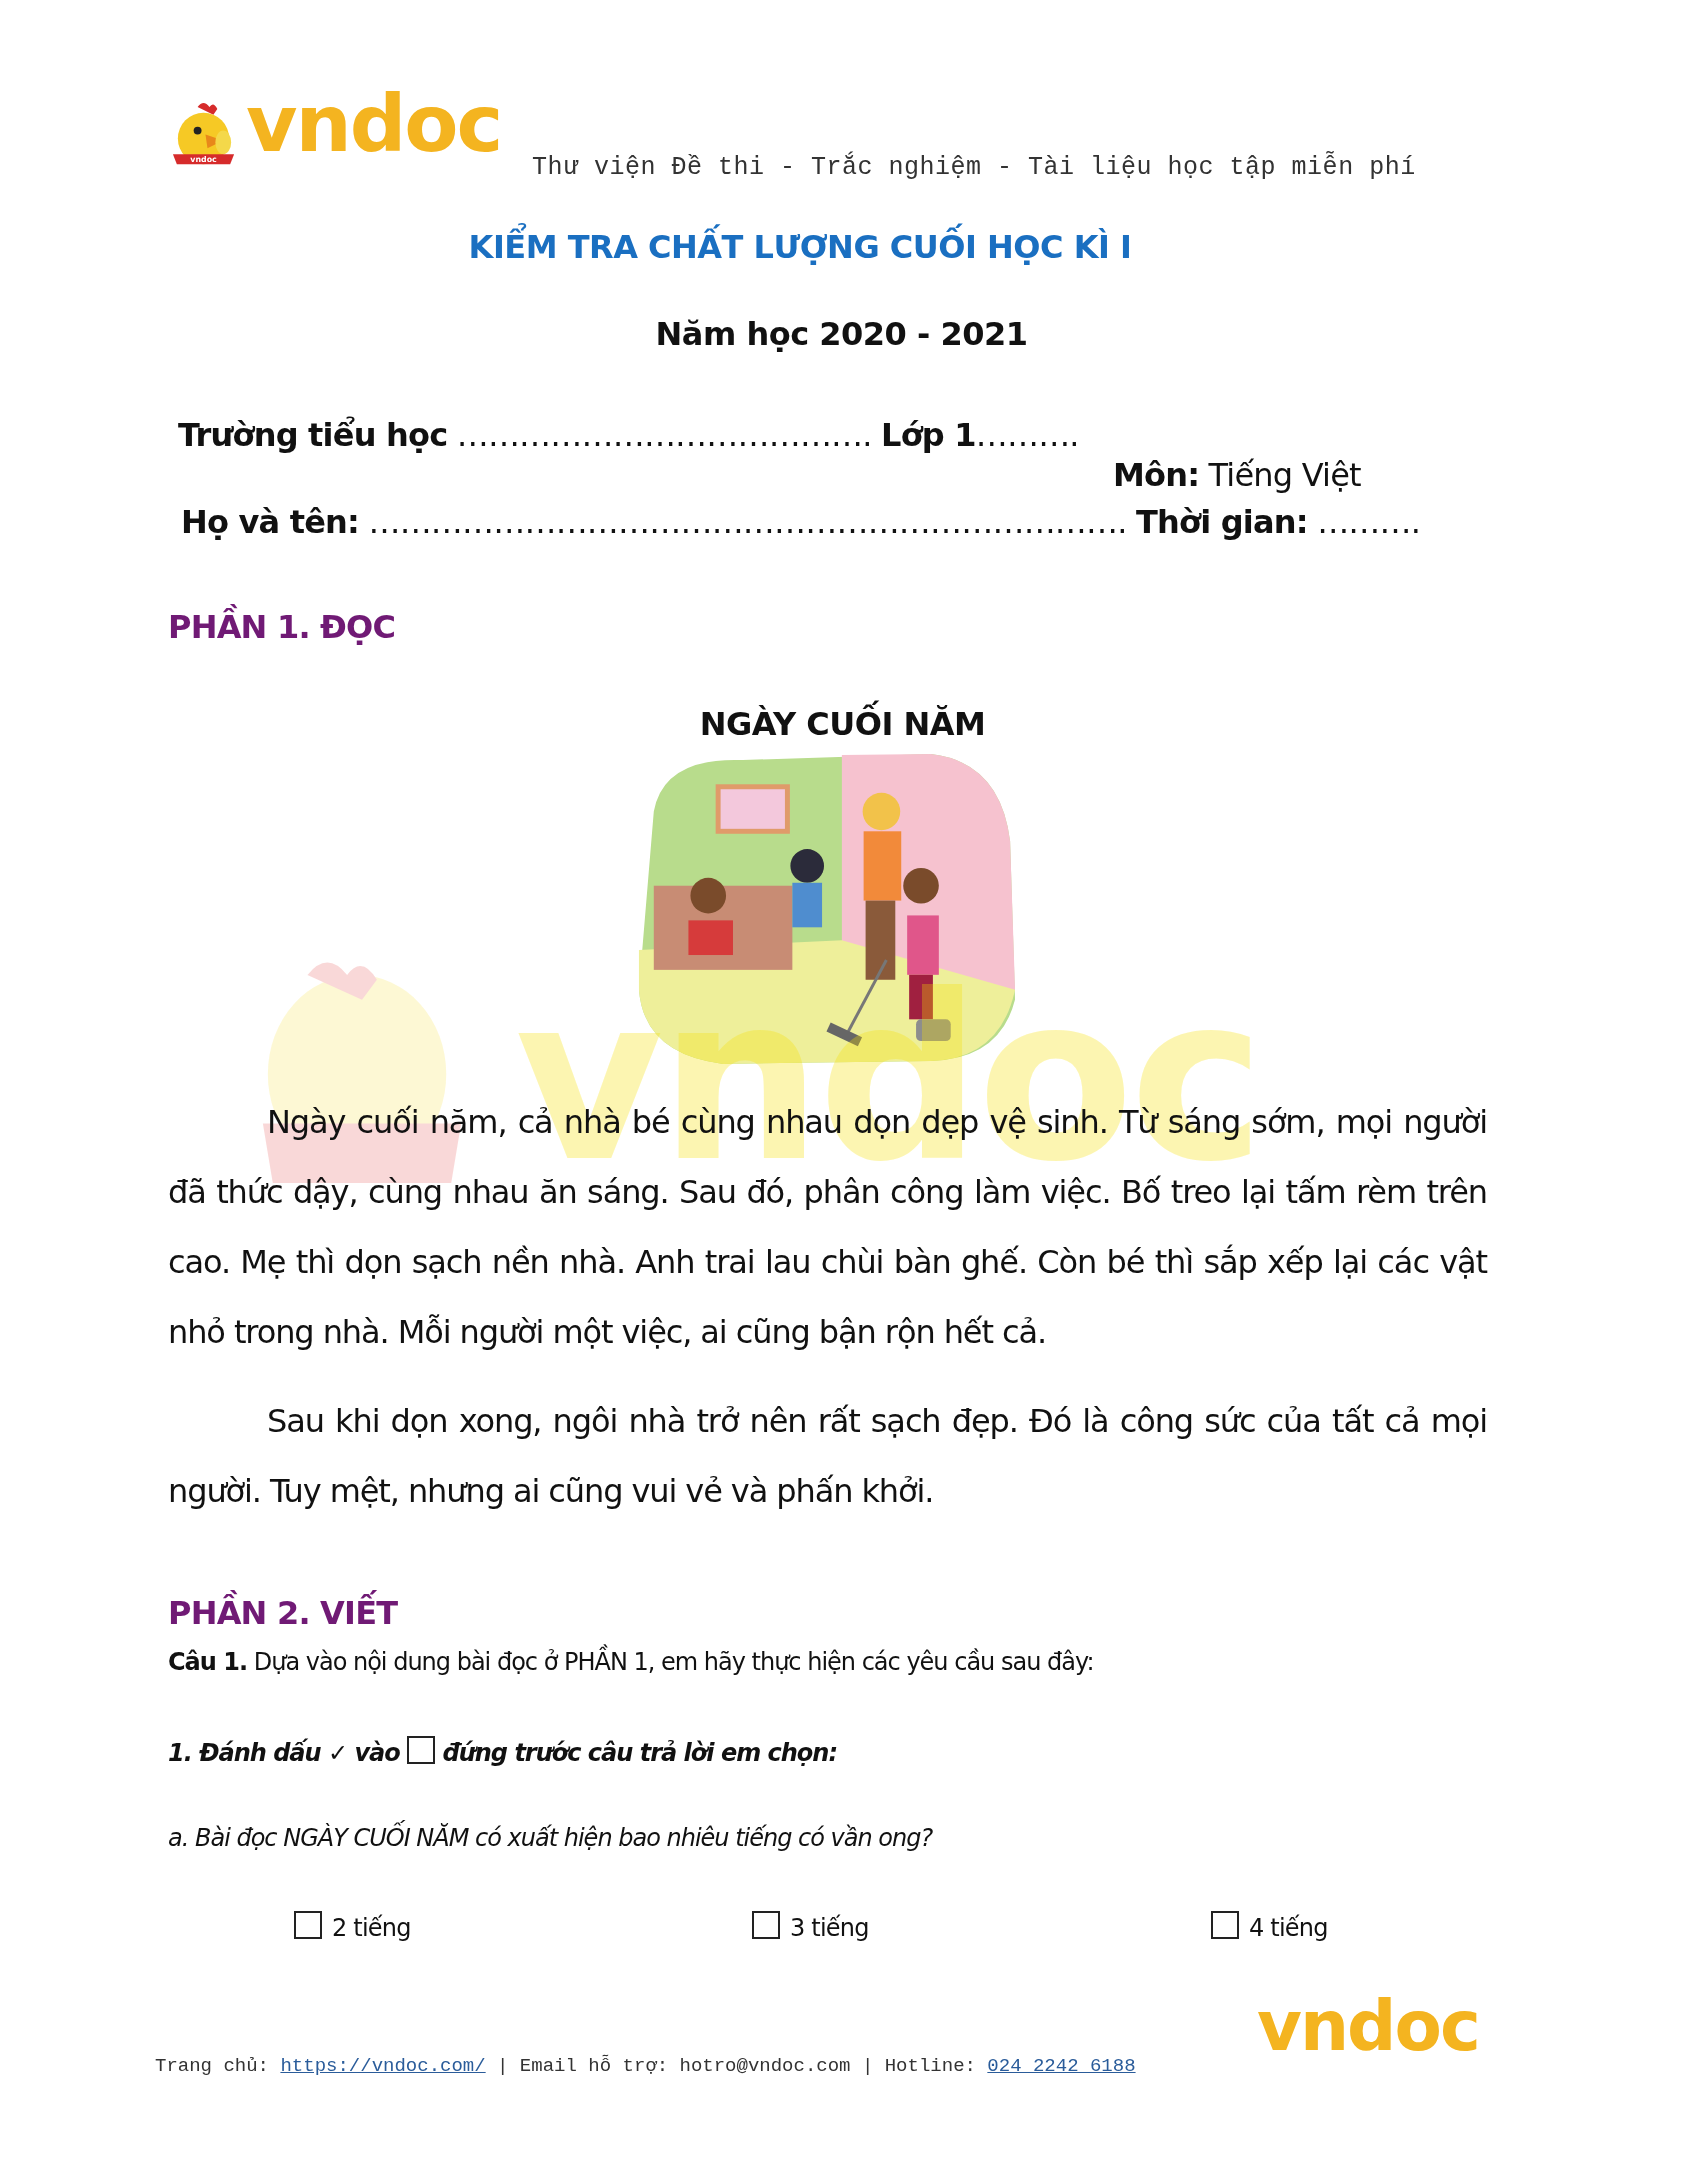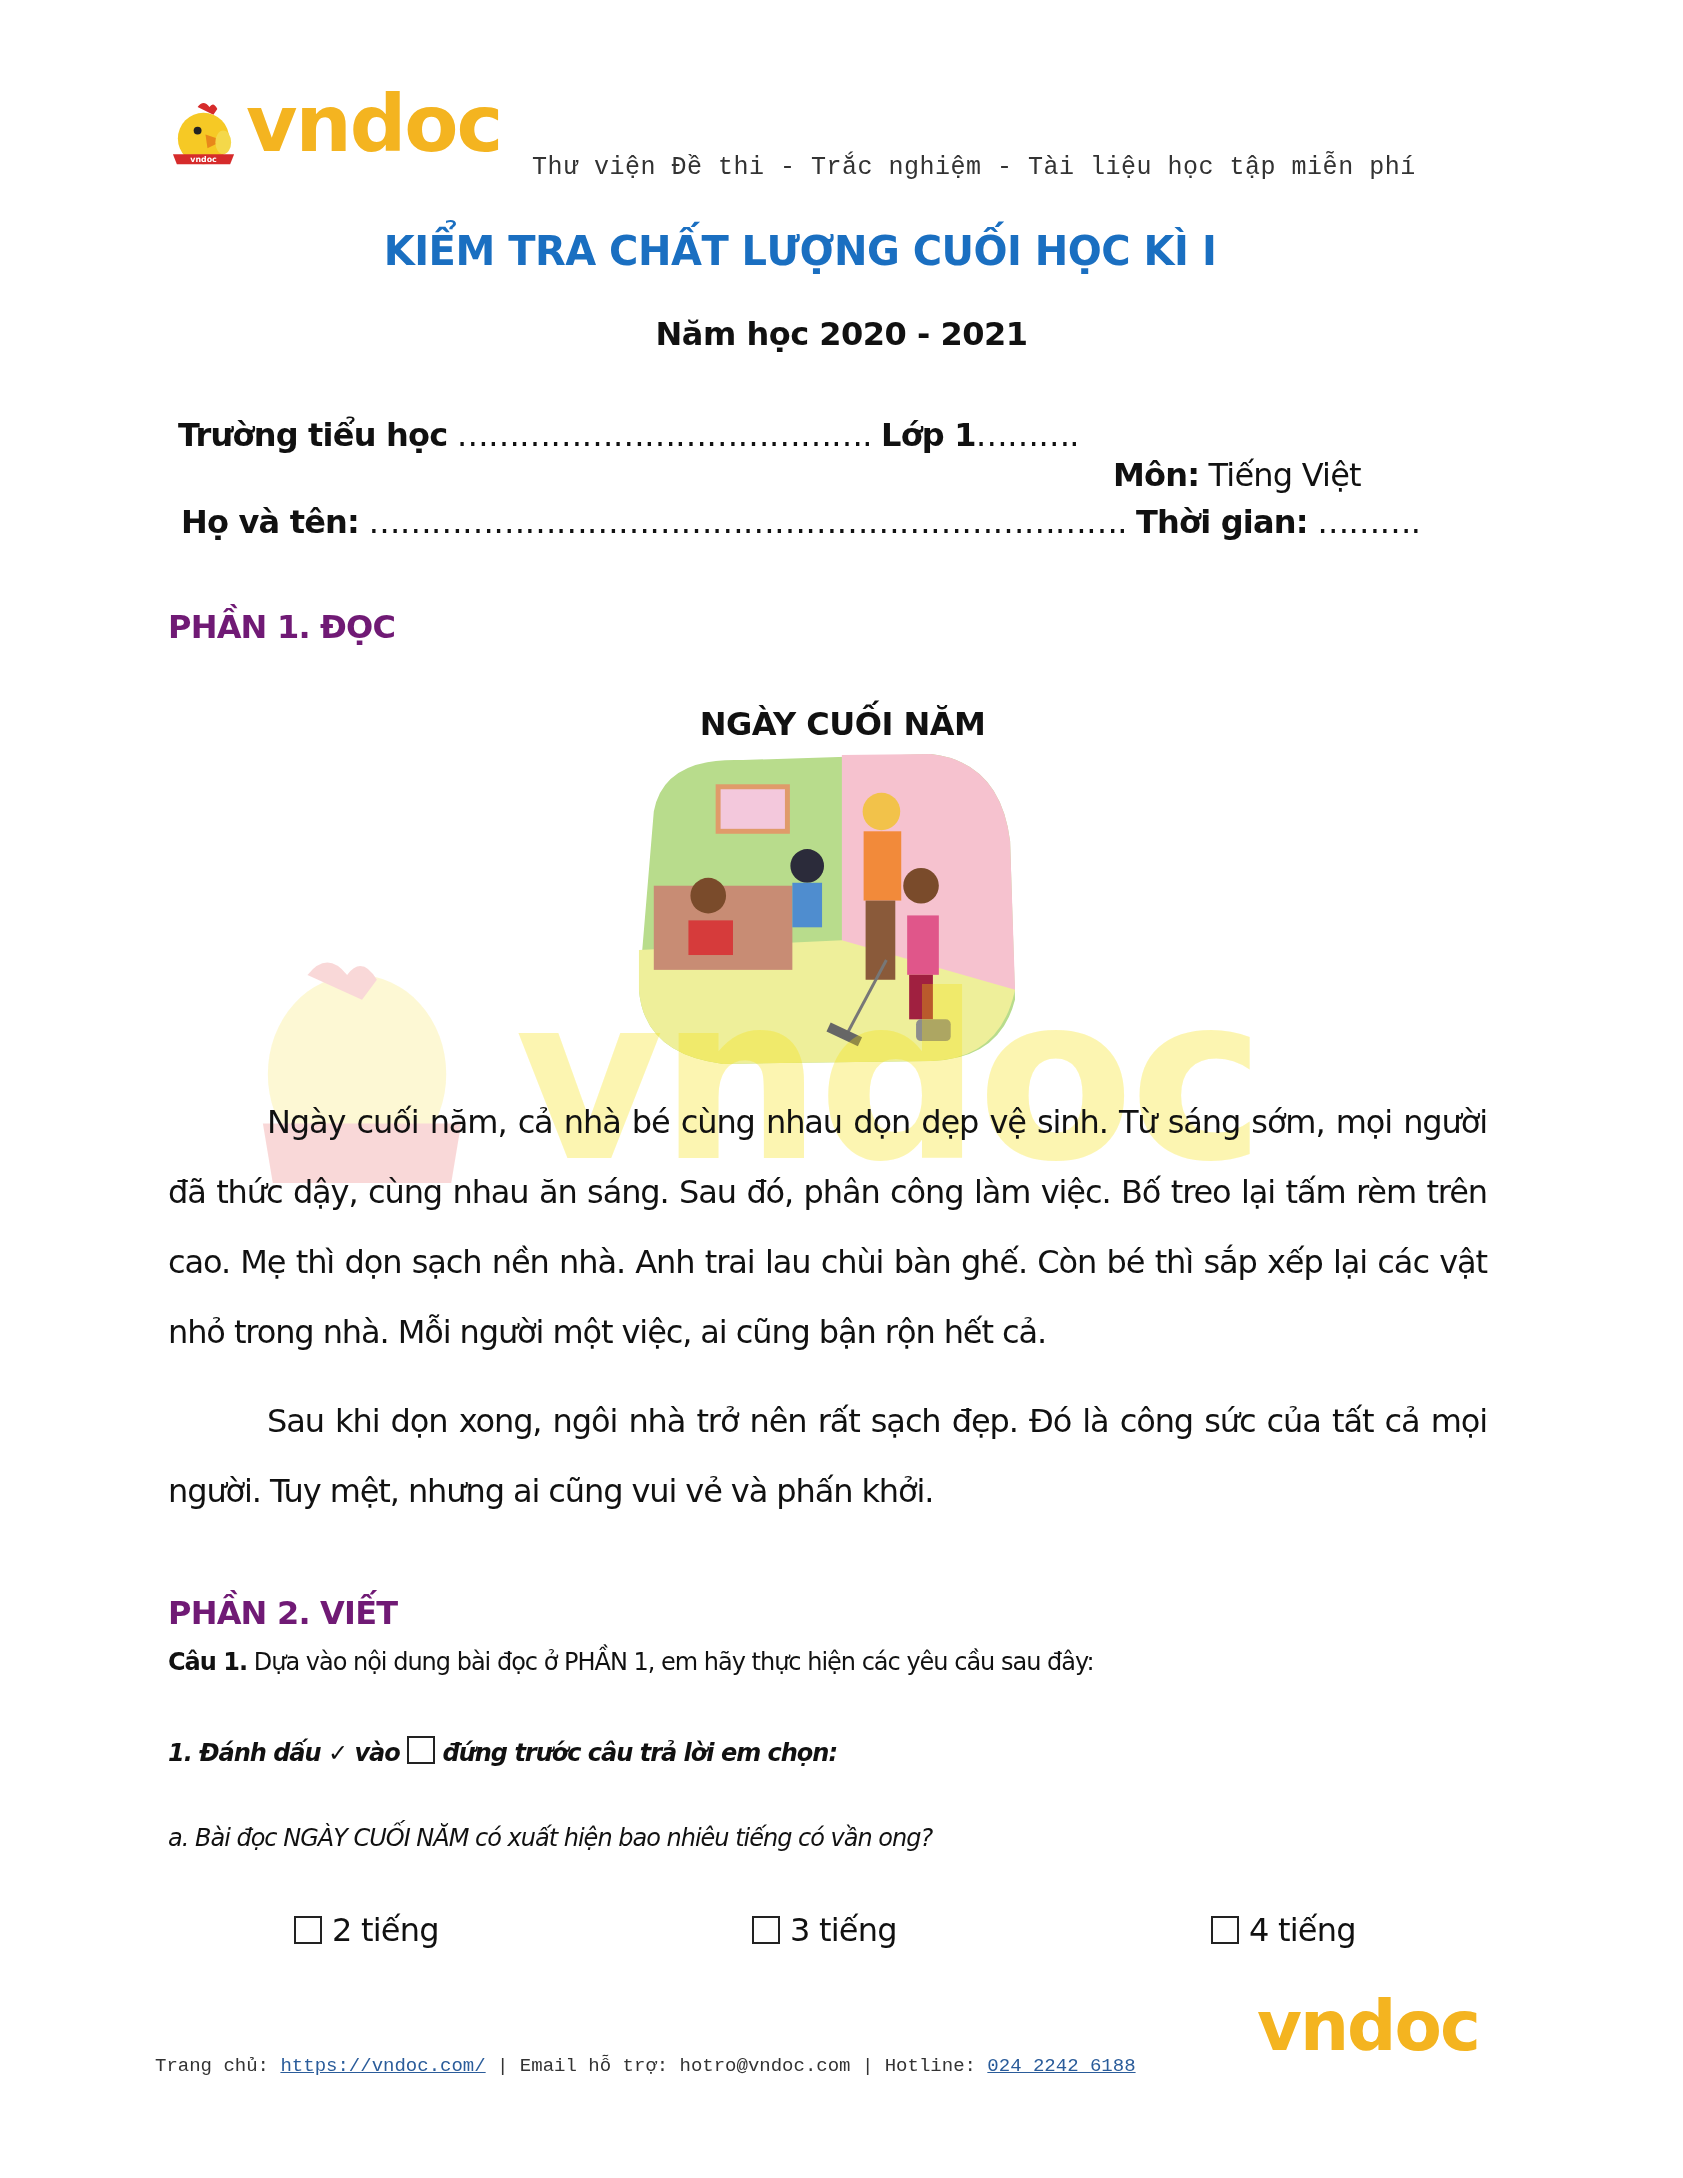--- a/index.html
+++ b/index.html
@@ -9,21 +9,21 @@
     .abs { position: absolute; }
 
     
     .logo { left: 168px; top: 99px; width: 317px; height: 79px; }
     .logo-text { left: 246px; top: 85px; font-family: "DejaVu Sans", sans-serif; font-weight: bold;
                  font-size: 79px; color: #f4b420; letter-spacing: -2px; line-height: 1; }
     .tagline { left: 532px; top: 153px; font-family: "Liberation Mono", "DejaVu Sans Mono", monospace;
                font-size: 25px; color: #333; letter-spacing: 0.5px; }
 
     .title { left: 0; width: 1600px; top: 228px; text-align: center; color: #1a6fc1;
-             font-weight: bold; font-size: 40px; font-family: "DejaVu Sans", sans-serif; letter-spacing: -0.5px; }
+             font-weight: bold; font-size: 32px; font-family: "DejaVu Sans", sans-serif; letter-spacing: -0.5px; }
     .subtitle { left: 0; width: 1683px; top: 315px; text-align: center; font-weight: bold; font-size: 32px;
                 font-family: "DejaVu Sans", sans-serif; letter-spacing: -0.5px; }
 
     .info { font-family: "DejaVu Sans", sans-serif; font-size: 32px; letter-spacing: -0.8px; white-space: nowrap; }
     .info b { font-weight: bold; }
 
     .section { font-family: "DejaVu Sans", sans-serif; font-weight: bold; font-size: 32px; color: #701a75; letter-spacing: -0.8px; }
     .story-title { left: 16px; width: 1653px; top: 673px; text-align: center; font-weight: bold; font-size: 32px;
                    font-family: "DejaVu Sans", sans-serif; letter-spacing: -0.5px; margin-top: 32px; }
 
@@ -34,21 +34,21 @@
                font-size: 228px; color: #f7e000; letter-spacing: -4px; line-height: 1; opacity: 0.3; }
 
     .para { left: 168px; width: 1319px; font-family: "DejaVu Sans", sans-serif; font-size: 32px; letter-spacing: -1.1px;
             line-height: 70px; text-align: justify; text-indent: 99px; }
 
     .q { font-family: "DejaVu Sans", sans-serif; font-size: 24px; letter-spacing: -1px; white-space: nowrap; }
     .qi { font-style: italic; }
     .qb { font-weight: bold; }
 
     .box { display: inline-block; width: 28px; height: 28px; border: 2.5px solid #222; vertical-align: -3px; box-sizing: border-box; }
-    .opt { font-family: "DejaVu Sans", sans-serif; font-size: 32px; letter-spacing: -0.8px; white-space: nowrap; }
+    .opt { font-family: "DejaVu Sans", sans-serif; font-size: 24px; letter-spacing: -0.8px; white-space: nowrap; }
     .opt .box { margin-right: 10px; }
 
     .footer { left: 155px; top: 2055px; font-family: "Liberation Mono", "DejaVu Sans Mono", monospace;
               font-size: 19px; color: #333; white-space: nowrap; }
     .footer a { color: #2a5c9a; text-decoration: underline; }
     .footer-logo { left: 1257px; top: 1992px; font-family: "DejaVu Sans", sans-serif; font-weight: bold;
                    font-size: 69px; color: #f4b420; letter-spacing: -2px; line-height: 1; }
   </style>
 </head>
 <body>

